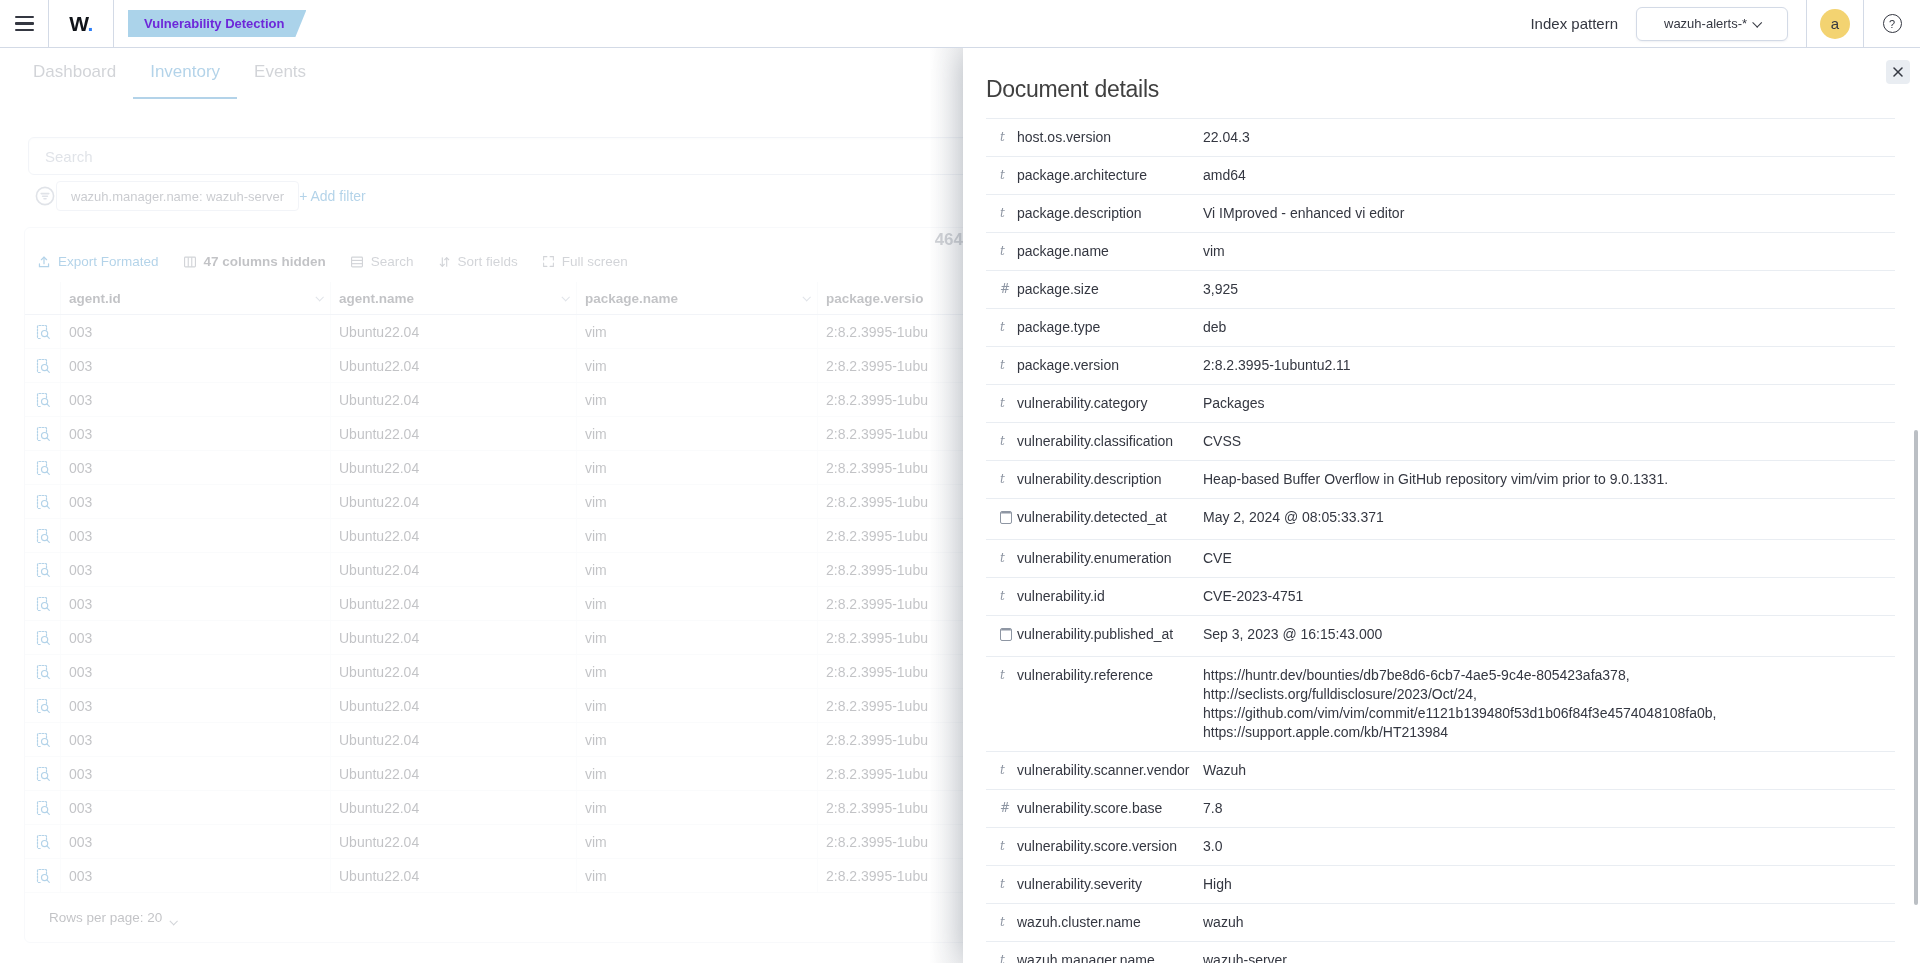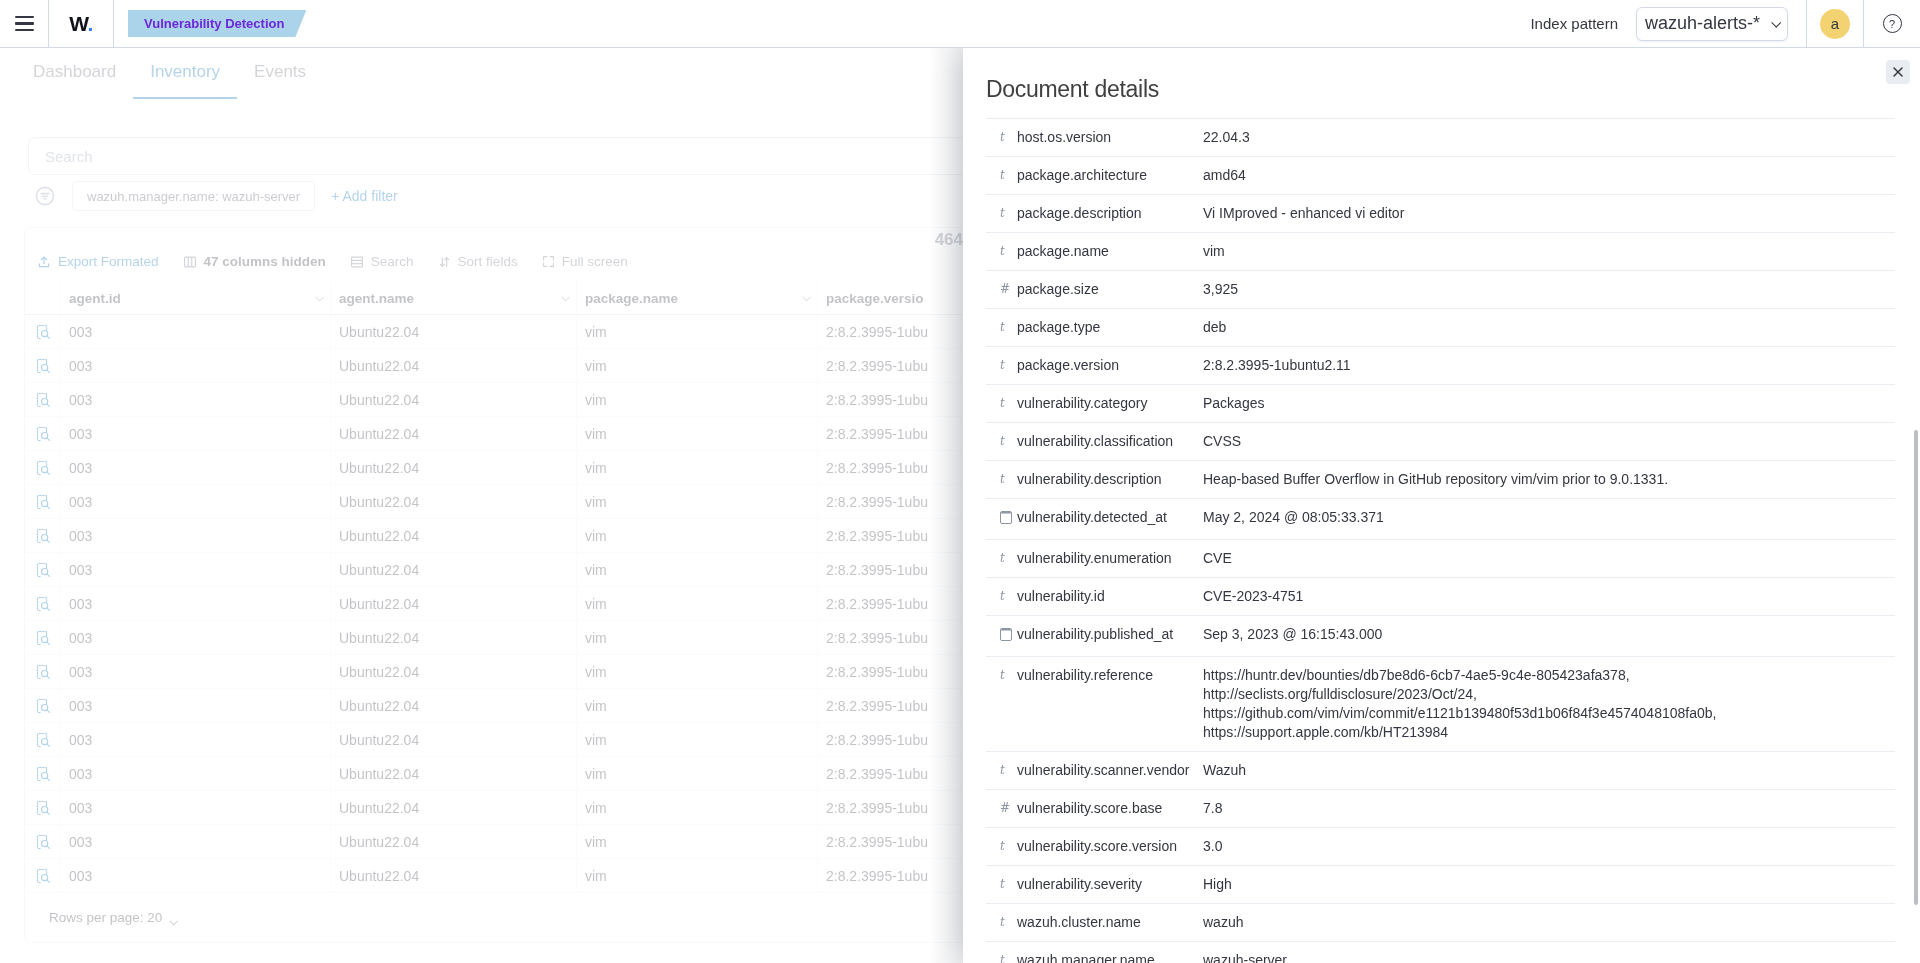--- a/index.html
+++ b/index.html
@@ -16,21 +16,21 @@
     align-items:center; gap:4px; cursor:pointer; }
   .hamburger span { display:block; width:19px; height:2.5px; background:#343741; border-radius:1px; }
   .hdr-div { width:1px; height:48px; background:#D3DAE6; }
   .logo { width:64px; text-align:center; font-size:21px; font-weight:700; color:#101319; letter-spacing:-0.5px; }
   .logo .dot { color:#2D7EF7; }
   .badge { margin-left:14px; background:#ABD3EA; color:#6d28d9; font-size:13px; font-weight:600;
     padding:6px 22px 6px 16px; clip-path:polygon(0 0,100% 0,calc(100% - 11px) 100%,0 100%); }
   .hdr-right { margin-left:auto; display:flex; align-items:center; height:48px; }
   .ip-label { font-size:15px; color:#343741; margin-right:18px; }
   .ip-select { width:152px; height:34px; border:1px solid #D3DAE6; border-radius:6px; background:#fff;
-    display:flex; align-items:center; justify-content:space-between; padding:0 8px; font-size:18px;
+    display:flex; align-items:center; justify-content:space-between; padding:0 27px; font-size:13px;
     color:#343741; margin-right:18px; cursor:pointer; box-shadow:0 1px 2px rgba(152,162,179,0.15); }
   .chev { display:inline-block; width:7px; height:7px; border-right:1.6px solid currentColor;
     border-bottom:1.6px solid currentColor; transform:rotate(45deg) translateY(-1px); }
   .avatar-wrap { width:56px; display:flex; justify-content:center; }
   .avatar { width:30px; height:30px; border-radius:50%; background:#F3D371; color:#343741;
     font-size:15px; display:flex; align-items:center; justify-content:center; cursor:pointer; }
   .help-wrap { width:56px; display:flex; justify-content:center; }
   .help-icon { width:19px; height:19px; border-radius:50%; border:1.4px solid #343741; font-size:11px;
     display:flex; align-items:center; justify-content:center; cursor:pointer; color:#343741; }
 
@@ -40,21 +40,21 @@
   .tab { font-size:17px; color:#69707D; padding:0 17px 15px; cursor:pointer; }
   .tab.active { color:#006BB4; border-bottom:2.5px solid #006BB4;text-align:center; }
 
   .search-box { position:absolute; top:89px; left:28px; width:1864px; height:38px;
     border:1px solid #D3DAE6; border-radius:6px; background:#fff;
     box-shadow: inset 0 1px 2px rgba(152,162,179,0.12); display:flex; align-items:center; }
   .search-box input { border:none; outline:none; width:100%; font-size:15px; padding:0 16px;
     color:#343741; font-family:inherit; background:transparent; }
   .search-box input::placeholder { color:#98A2B3; }
 
-  .filter-row { position:absolute; top:133px; left:34px; display:flex; align-items:center; gap:16px; }
+  .filter-row { position:absolute; top:133px; left:34px; display:flex; align-items:center; }
   .filter-pill { height:30px; border:1px solid #D3DAE6; border-radius:4px; background:#fff;
     display:flex; align-items:center; padding:0 14px; font-size:13px; color:#4d5361; cursor:pointer; }
   .add-filter { font-size:14px; color:#006BB4; cursor:pointer; }
 
   .panel { position:absolute; top:179px; left:24px; width:1872px; height:716px;
     border:1px solid #E6EBF2; border-radius:6px; background:#fff; }
   .hits { position:absolute; top:182px; right:957px; font-size:17px; font-weight:700; color:#69707D; }
 
   .grid-toolbar { position:absolute; top:206px; left:37px; display:flex; align-items:flex-start; gap:24px;
     font-size:13.5px; }

